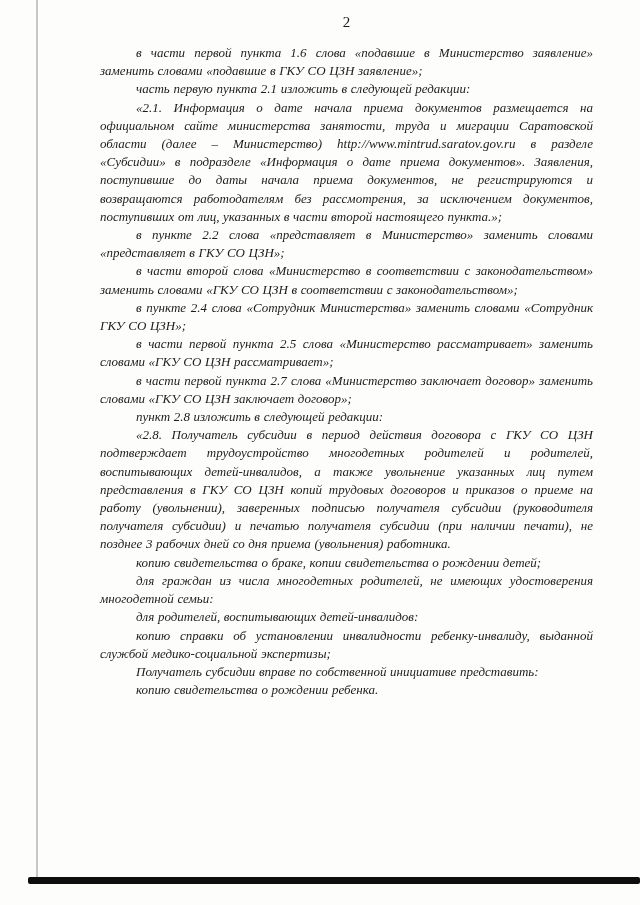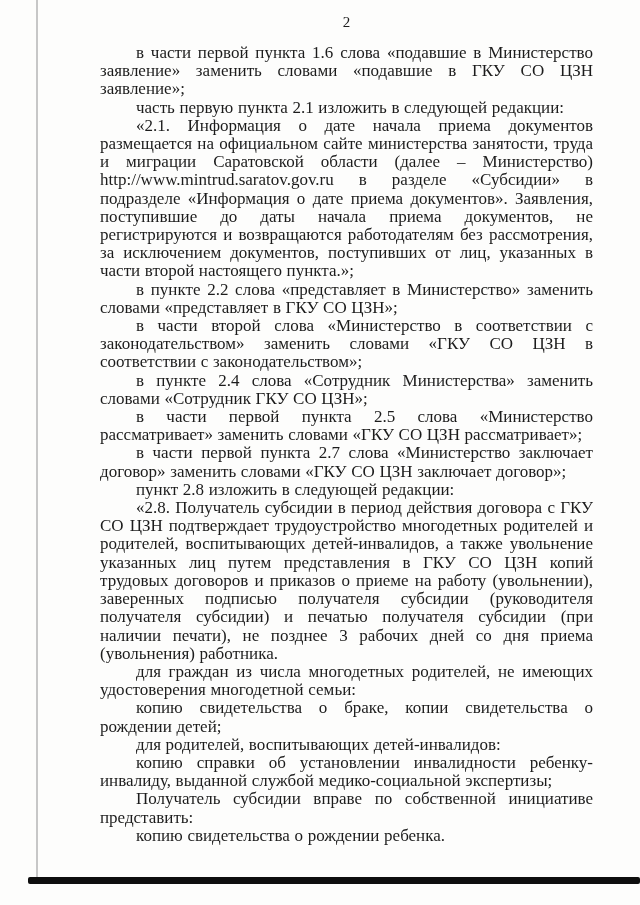--- a/index.html
+++ b/index.html
@@ -31,23 +31,24 @@
   .content {
     position: absolute;
     top: 44px;
     left: 100px;
     width: 493px;
     text-align: justify;
   }
   .content p {
     margin: 0;
     text-indent: 36px;
-    font-size: 17px;
+    font-size: 13px;
     line-height: 18.2px;
     word-spacing: 0.4px;
+    font-style: italic;
   }
   
   .edge-left {
     position: absolute;
     left: 36px;
     top: 0;
     width: 2px;
     height: 878px;
     background: #9a9a9a;
     opacity: 0.55;
@@ -75,22 +76,22 @@
     <p>в части первой пункта 1.6 слова «подавшие в Министерство заявление» заменить словами «подавшие в ГКУ СО ЦЗН заявление»;</p>
     <p>часть первую пункта 2.1 изложить в следующей редакции:</p>
     <p>«2.1. Информация о дате начала приема документов размещается на официальном сайте министерства занятости, труда и миграции Саратовской области (далее – Министерство) http://www.mintrud.saratov.gov.ru в разделе «Субсидии» в подразделе «Информация о дате приема документов». Заявления, поступившие до даты начала приема документов, не регистрируются и возвращаются работодателям без рассмотрения, за исключением документов, поступивших от лиц, указанных в части второй настоящего пункта.»;</p>
     <p>в пункте 2.2 слова «представляет в Министерство» заменить словами «представляет в ГКУ СО ЦЗН»;</p>
     <p>в части второй слова «Министерство в соответствии с законодательством» заменить словами «ГКУ СО ЦЗН в соответствии с законодательством»;</p>
     <p>в пункте 2.4 слова «Сотрудник Министерства» заменить словами «Сотрудник ГКУ СО ЦЗН»;</p>
     <p>в части первой пункта 2.5 слова «Министерство рассматривает» заменить словами «ГКУ СО ЦЗН рассматривает»;</p>
     <p>в части первой пункта 2.7 слова «Министерство заключает договор» заменить словами «ГКУ СО ЦЗН заключает договор»;</p>
     <p>пункт 2.8 изложить в следующей редакции:</p>
     <p>«2.8. Получатель субсидии в период действия договора с ГКУ СО ЦЗН подтверждает трудоустройство многодетных родителей и родителей, воспитывающих детей-инвалидов, а также увольнение указанных лиц путем представления в ГКУ СО ЦЗН копий трудовых договоров и приказов о приеме на работу (увольнении), заверенных подписью получателя субсидии (руководителя получателя субсидии) и печатью получателя субсидии (при наличии печати), не позднее 3 рабочих дней со дня приема (увольнения) работника.</p>
+    <p>копию свидетельства о браке, копии свидетельства о рождении детей;</p>
     <p>для граждан из числа многодетных родителей, не имеющих удостоверения многодетной семьи:</p>
-    <p>копию свидетельства о браке, копии свидетельства о рождении детей;</p>
     <p>для родителей, воспитывающих детей-инвалидов:</p>
     <p>копию справки об установлении инвалидности ребенку-инвалиду, выданной службой медико-социальной экспертизы;</p>
     <p>Получатель субсидии вправе по собственной инициативе представить:</p>
     <p>копию свидетельства о рождении ребенка.</p>
   </div>
 
   <div class="edge-bottom"></div>
 
 </div>
 

